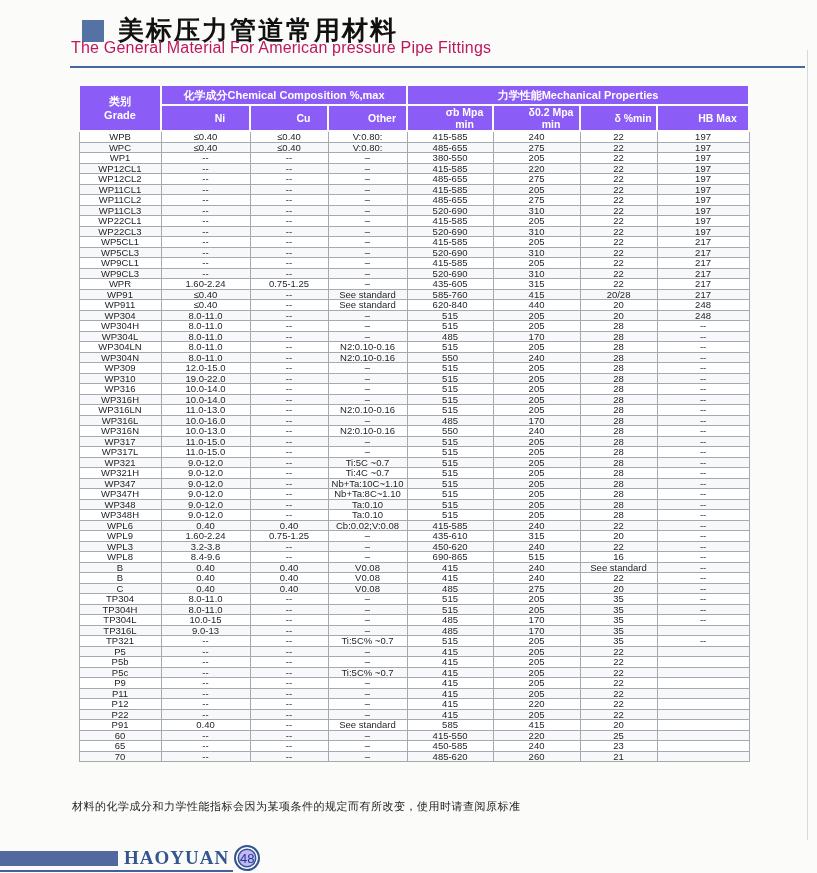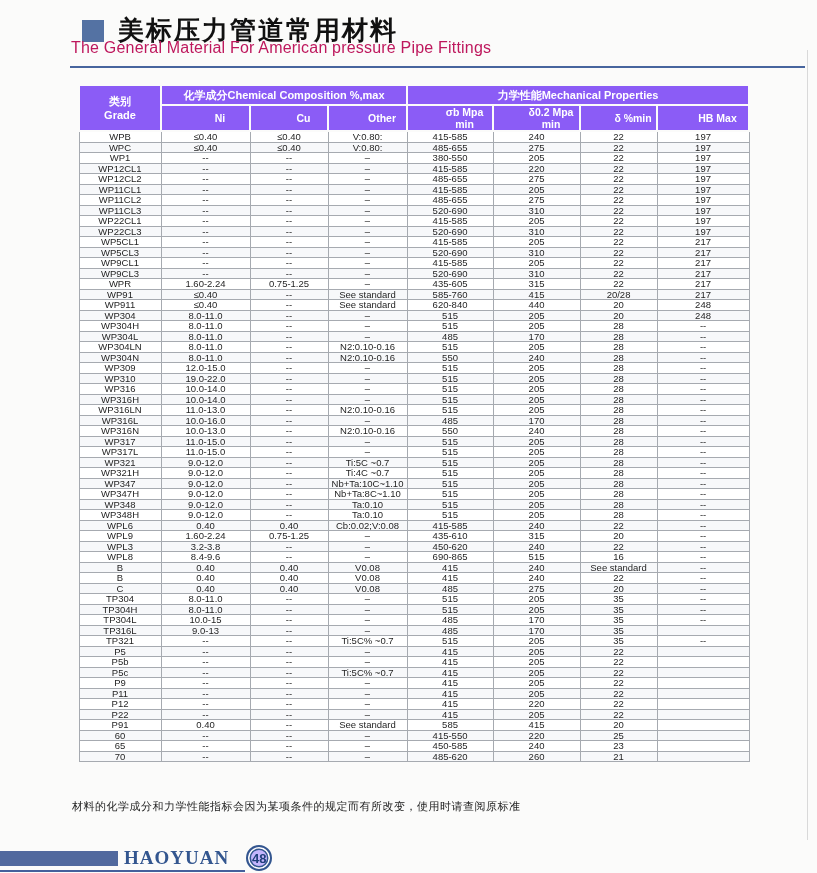--- a/index.html
+++ b/index.html
@@ -22,22 +22,22 @@
   table.mat td { border:1px solid #a6aab0; font-size:9.5px; height:10px; line-height:1; text-align:center; vertical-align:middle; padding:0; background:#ffffff; color:#1f1f1f; white-space:nowrap; overflow:hidden; }
   table.mat tbody tr:nth-child(even) td { background:#f7f8fa; }
 
   .notes { position:absolute; left:72px; top:799px; width:740px; }
   .note-zh { font-size:11px; color:#222; margin-bottom:3px; letter-spacing:0.5px; }
   .note-en { font-size:12.5px; color:#222; line-height:1.35; }
 
   .logo { position:absolute; left:0px; top:845px; display:flex; align-items:flex-end; }
   .logo-band { display:flex; align-items:center; border-bottom:2px solid #44609c; padding-bottom:1px; }
   .logo-bar { width:118px; height:15px; background:#51699e; }
-  .logo-text { font-family:"Liberation Serif", serif; font-size:19px; font-weight:bold; color:#33568f; letter-spacing:1px; padding:0 16px 0 6px; }
-  .logo-badge { width:26px; height:26px; border-radius:50%; border:2px solid #33568f; box-shadow: inset 0 0 0 1.5px #ffffff, inset 0 0 0 3px #33568f; background:#c4b5fd; color:#1f3f7a; font-size:13px; font-weight:bold; display:flex; align-items:center; justify-content:center; margin-left:1px; margin-bottom:1px; }
+  .logo-text { font-family:"Liberation Serif", serif; font-size:19px; font-weight:bold; color:#33568f; letter-spacing:1px; padding:0 4px 0 6px; }
+  .logo-badge { width:26px; height:26px; border-radius:50%; border:2px solid #33568f; box-shadow: inset 0 0 0 1.5px #ffffff, inset 0 0 0 3px #33568f; background:#c4b5fd; color:#1f3f7a; font-size:13px; font-weight:normal; display:flex; align-items:center; justify-content:center; margin-left:1px; margin-bottom:1px; }
 </style>
 </head>
 <body>
 
 <div class="page-edge-right"></div>
 
 <div class="title-row">
   <div class="title-square"></div>
   <div class="title-zh">美标压力管道常用材料</div>
 </div>

